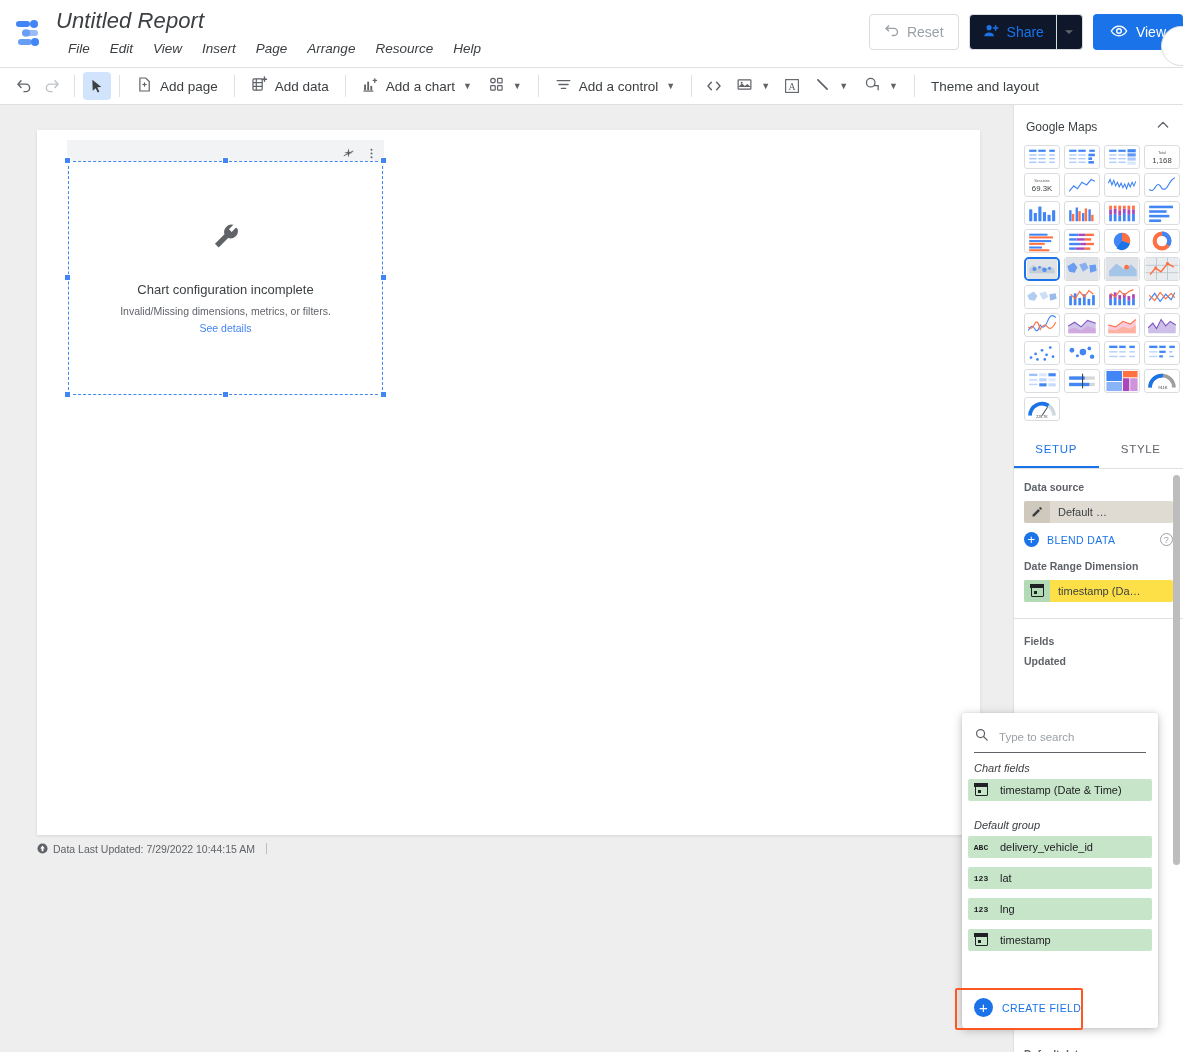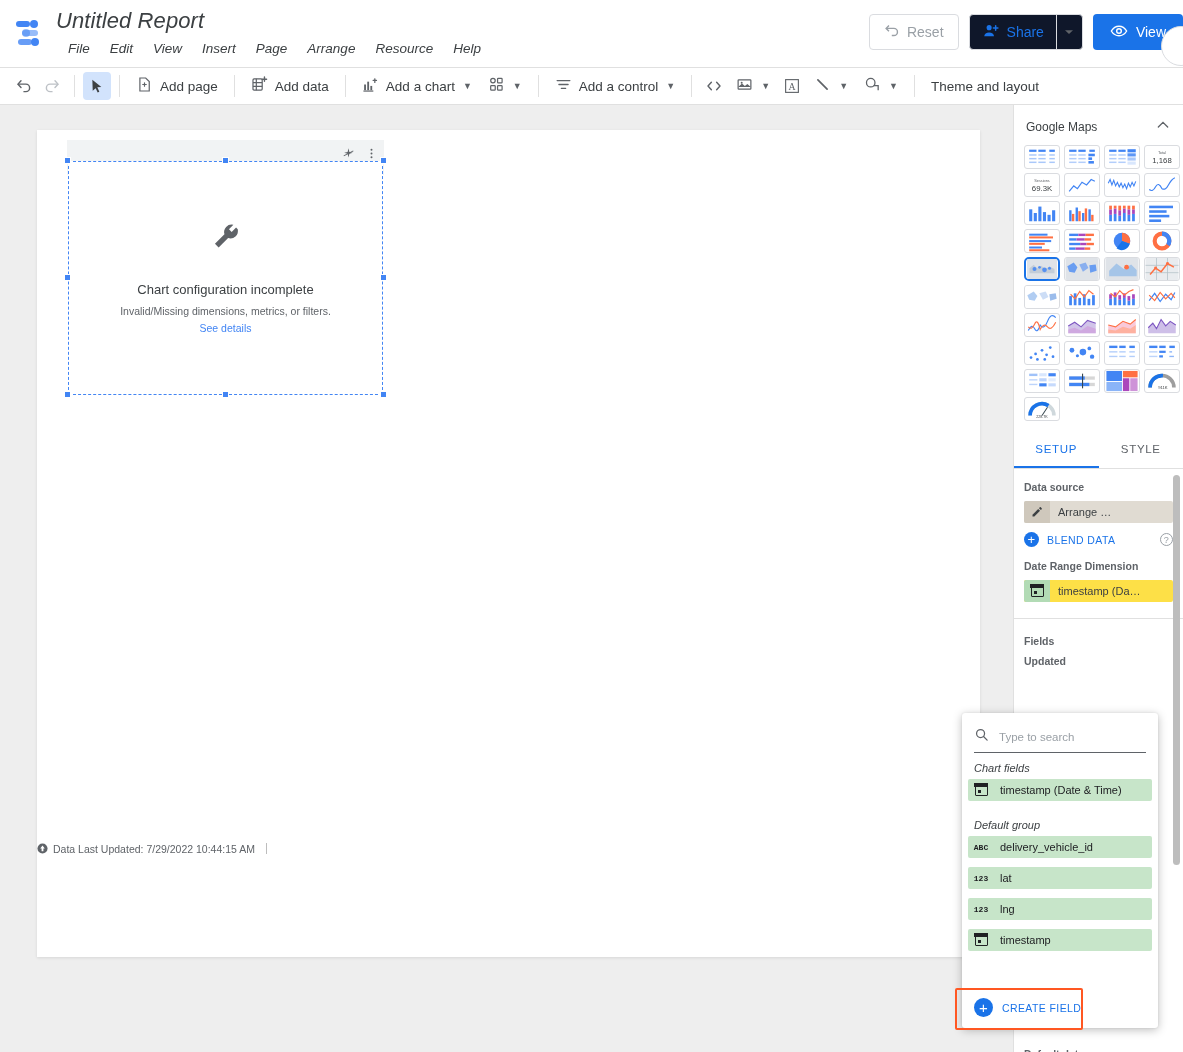--- a/index.html
+++ b/index.html
@@ -83,21 +83,21 @@
   .tb-sep { width: 1px; height: 22px; background: #e0e0e0; margin: 0 8px; }
   .tb-active { background: #d2e3fc !important; }
   .caret { font-size: 9px; color: #5f6368; margin-left: 1px; }
 
   
   #workspace {
     position: absolute; top: 105px; left: 0; width: 1013px; height: 947px;
     background: #eeeeee; overflow: hidden;
   }
   #canvas-page {
-    position: absolute; left: 37px; top: 25px; width: 943px; height: 827px;
+    position: absolute; left: 37px; top: 25px; width: 943px; height: 705px;
     background: #ffffff; box-shadow: 0 1px 3px rgba(0,0,0,0.10);
   }
   #report-footer {
     position: absolute; left: 37px; top: 738px; width: 943px; height: 20px;
     display: flex; align-items: flex-start; gap: 5px;
     font-size: 10.5px; color: #5f6368;
   }
   #footer-divider {
     width: 1px; height: 11px; background: #bdbdbd; margin-left: 6px;
   }
@@ -1016,21 +1016,21 @@
       <div id="panel-body">
 
         <div class="sec-label">Data source</div>
         <div class="chip chip-ds">
           <span class="chip-ico">
             <svg width="12" height="12" viewBox="0 0 24 24" fill="#3c4043">
               <path d="M3 17.3 14.4 5.9l3.7 3.7L6.7 21H3Z"></path>
                 <path d="M16 4.3l1.6-1.6a1.4 1.4 0 0 1 2 0l1.7 1.7a1.4 1.4 0 0 1 0 2L19.7 8Z"></path>
             </svg>
           </span>
-          <span class="chip-txt">Arrange …</span>
+          <span class="chip-txt">Default …</span>
         </div>
 
         <div id="blend-row">
           <span class="plus-circle">+</span>
           <span>BLEND DATA</span>
           <span id="help-q">?</span>
         </div>
 
         <div class="sec-label">Date Range Dimension</div>
         <div class="chip chip-date">

